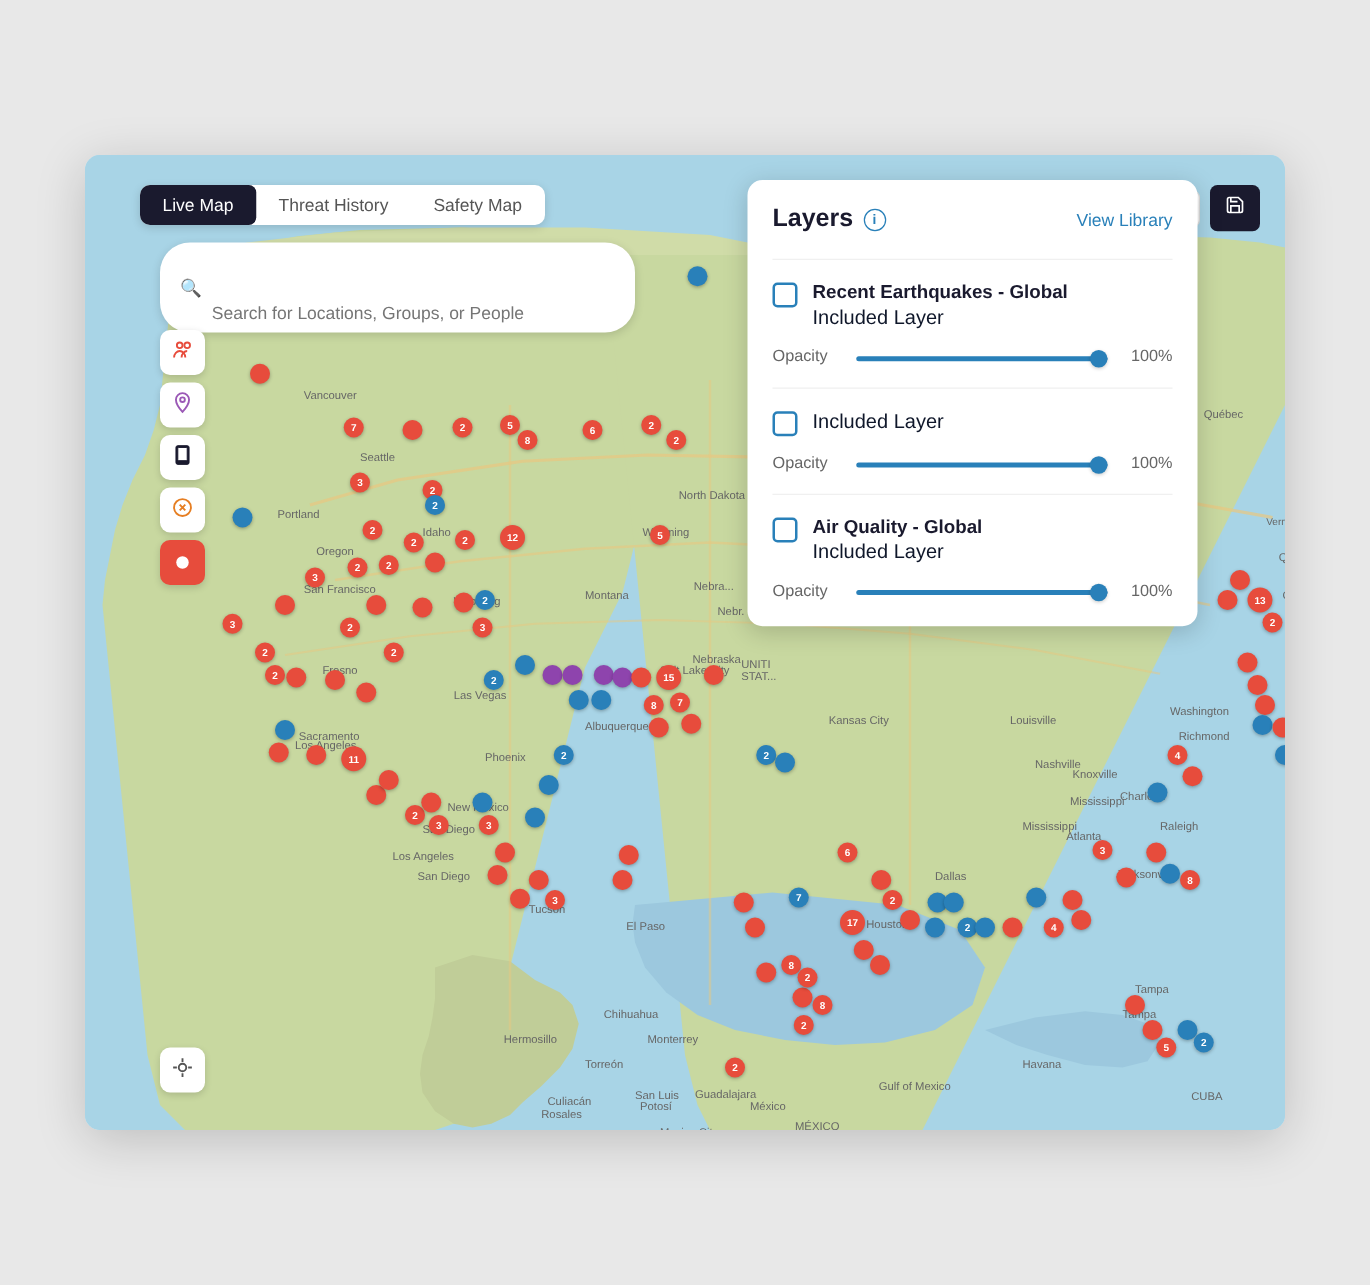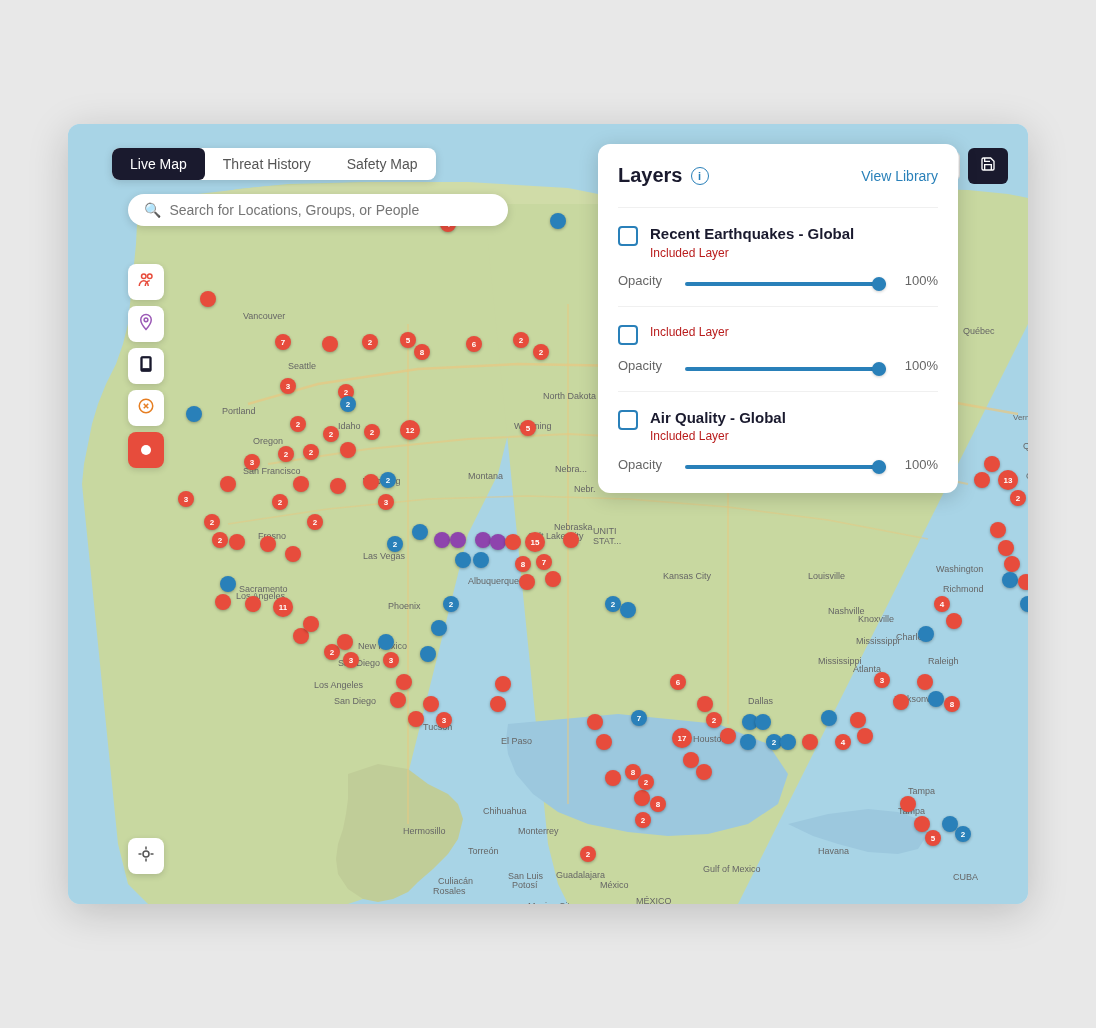--- a/index.html
+++ b/index.html
@@ -71,20 +71,21 @@
       gap: 8px;
     }
 
     .search-bar input {
       border: none;
       outline: none;
       font-size: 14px;
       color: #555;
       flex: 1;
       background: transparent;
+      margin-top: 40px;
     }
 
     .search-icon-wrap {
       color: #888;
       font-size: 14px;
     }
 
     
     .sidebar {
       position: absolute;
@@ -245,22 +246,22 @@
     }
 
     .layer-name {
       font-size: 15px;
       font-weight: 600;
       color: #1a1a2e;
       line-height: 1.3;
     }
 
     .layer-sub {
-      font-size: 12px;
-      color: #b91c1c;
+      font-size: 16px;
+      color: #0f172a;
       margin-top: 2px;
     }
 
     .opacity-row {
       display: flex;
       align-items: center;
       gap: 12px;
     }
 
     .opacity-label {

